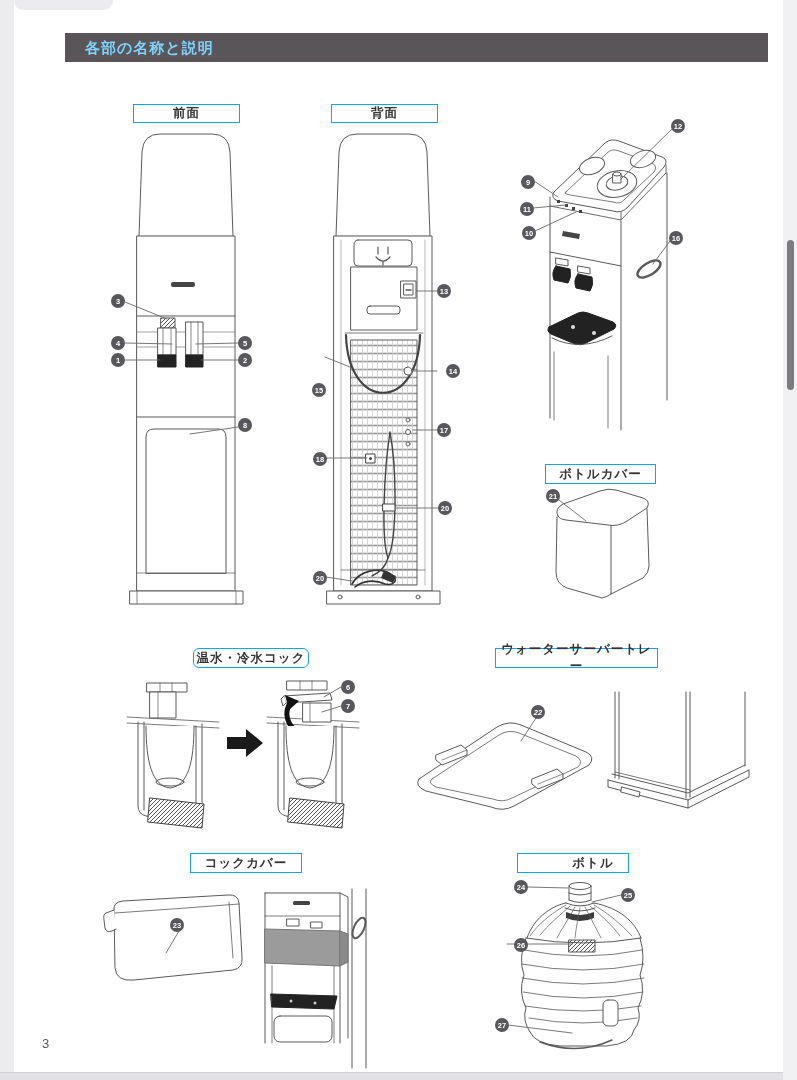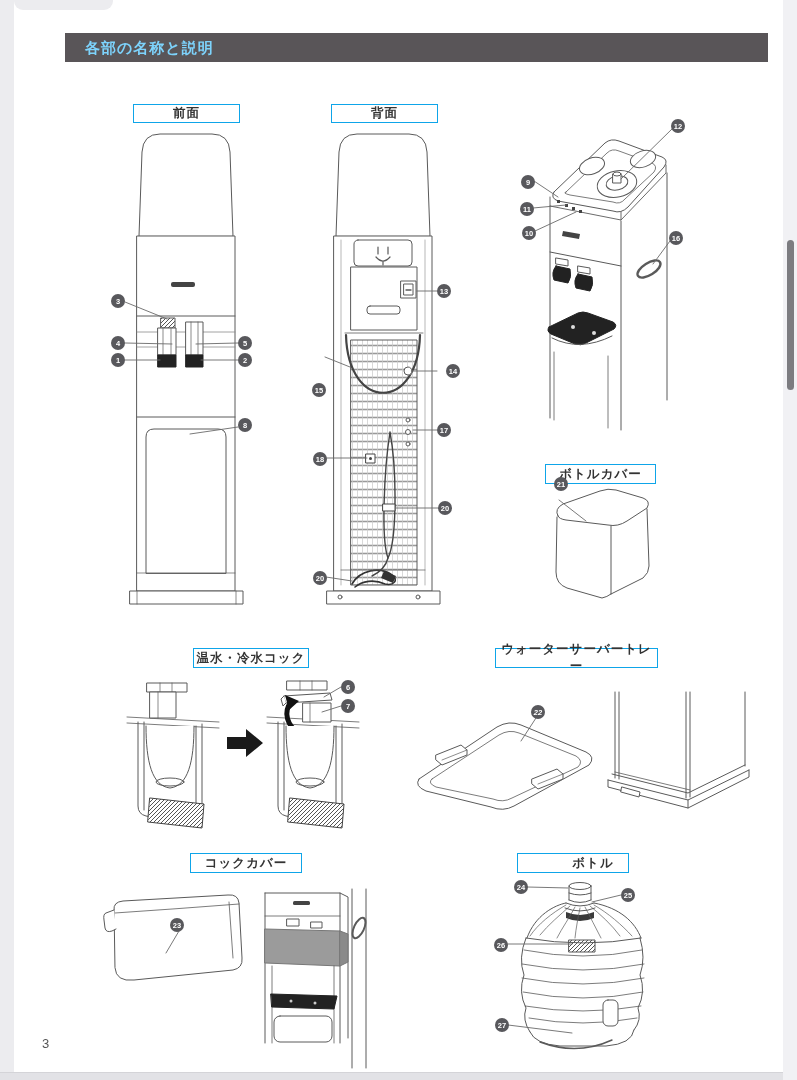--- a/index.html
+++ b/index.html
@@ -49,21 +49,21 @@
 <body>
 
 <div class="page"></div>
 <div class="tab-remnant"></div>
 
 <div class="title-bar">各部の名称と説明</div>
 
 <div class="sec-label" style="left:133px;top:104px;width:107px;height:19px;">前面</div>
 <div class="sec-label" style="left:331px;top:104px;width:107px;height:19px;">背面</div>
 <div class="sec-label" style="left:545px;top:464px;width:111px;height:20px;">ボトルカバー</div>
-<div class="sec-label" style="left:193px;top:648px;width:116px;height:20px;">温水・冷水コック</div>
+<div class="sec-label" style="left:193px;top:648px;width:116px;height:20px;border-radius:6px;">温水・冷水コック</div>
 <div class="sec-label" style="left:495px;top:648px;width:163px;height:20px;">ウォーターサーバートレー</div>
 <div class="sec-label" style="left:190px;top:853px;width:112px;height:20px;">コックカバー</div>
 <div class="sec-label" style="left:517px;top:853px;width:112px;height:20px;padding-left:40px;">ボトル</div>
 
 <svg class="art" width="797" height="1080" viewBox="0 0 797 1080">
 <defs>
   <pattern id="condGrid" width="5" height="8" patternUnits="userSpaceOnUse">
     <rect width="5" height="8" fill="#ffffff"></rect>
     <path d="M0,1.5 H5" stroke="#9a9a9a" stroke-width="1.6"></path>
     <path d="M2.5,0 V8" stroke="#c8c8c8" stroke-width="0.7"></path>
@@ -314,26 +314,26 @@
 <div class="co" style="left:520px;top:202px;">11</div>
 <div class="co" style="left:671px;top:119px;">12</div>
 <div class="co" style="left:437px;top:284px;">13</div>
 <div class="co" style="left:446px;top:364px;">14</div>
 <div class="co" style="left:312px;top:351px;margin-top:32px;">15</div>
 <div class="co" style="left:669px;top:231px;">16</div>
 <div class="co" style="left:437px;top:423px;">17</div>
 <div class="co" style="left:313px;top:452px;">18</div>
 <div class="co" style="left:438px;top:501px;">20</div>
 <div class="co" style="left:313px;top:571px;">20</div>
-<div class="co" style="left:546px;top:477px;margin-left:8px;">21</div>
+<div class="co" style="left:546px;top:489px;">21</div>
 <div class="co" style="left:531px;top:705px;font-style:italic;">22</div>
 <div class="co" style="left:170px;top:918px;">23</div>
 <div class="co" style="left:514px;top:880px;">24</div>
 <div class="co" style="left:621px;top:888px;">25</div>
-<div class="co" style="left:494px;top:938px;">26</div>
+<div class="co" style="left:514px;top:938px;">26</div>
 <div class="co" style="left:495px;top:1018px;">27</div>
 
 <div class="pagenum">3</div>
 
 <div class="bottom-strip"></div>
 <div class="scroll-track">
   <div class="scroll-thumb"></div>
 </div>
 
 </body></html>

